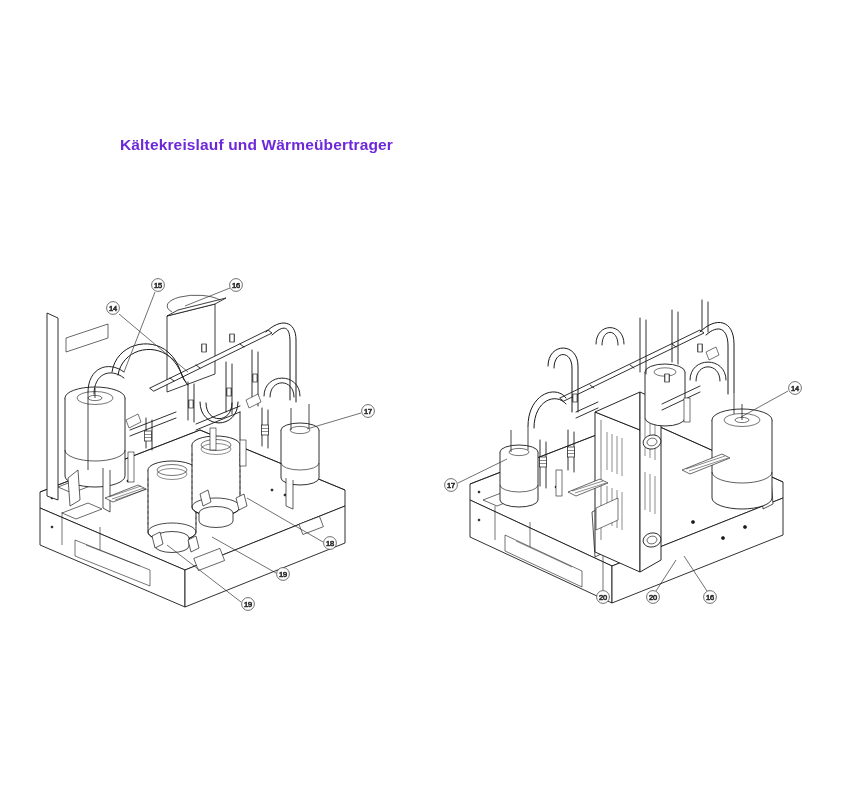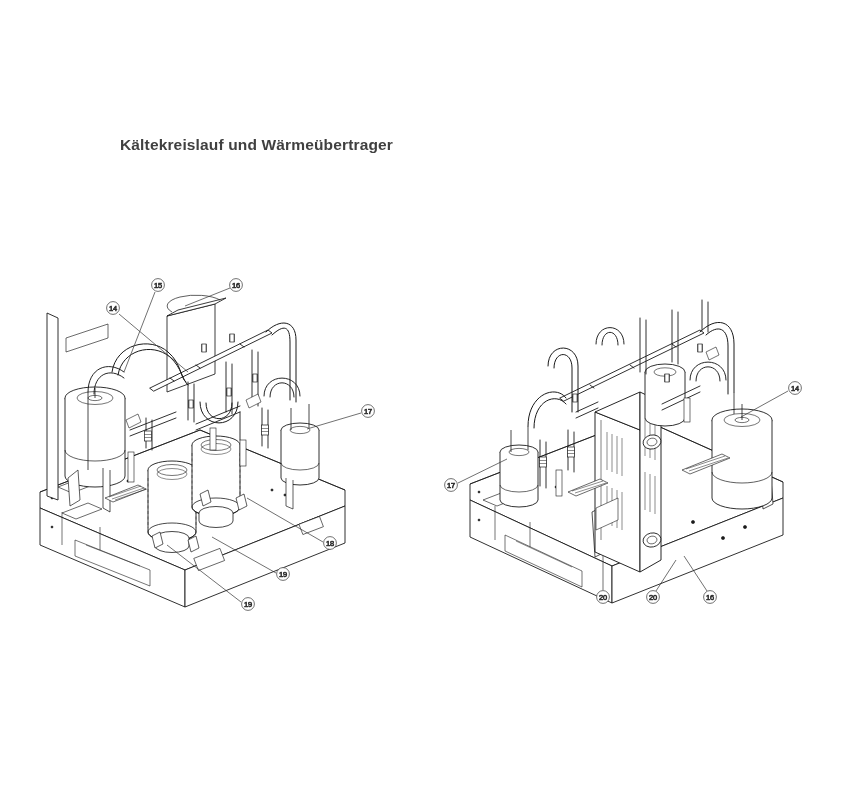--- a/index.html
+++ b/index.html
@@ -8,21 +8,21 @@
     background:#ffffff;
     font-family:"Liberation Sans", sans-serif;
     overflow:hidden;
     position:relative;
   }
   #diagram-title{
     position:absolute;
     left:120px; top:136px;
     font-size:15.5px;
     font-weight:bold;
-    color:#404040;
+    color:#6d28d9;
     letter-spacing:0.15px;
     white-space:nowrap;
   }
   #figure-canvas{position:absolute;left:0;top:0;width:844px;height:808px;}
   .cal-text{
     font-family:"Liberation Sans", sans-serif;
     font-size:7.4px;
     fill:#333;
     text-anchor:middle;
     dominant-baseline:central;

